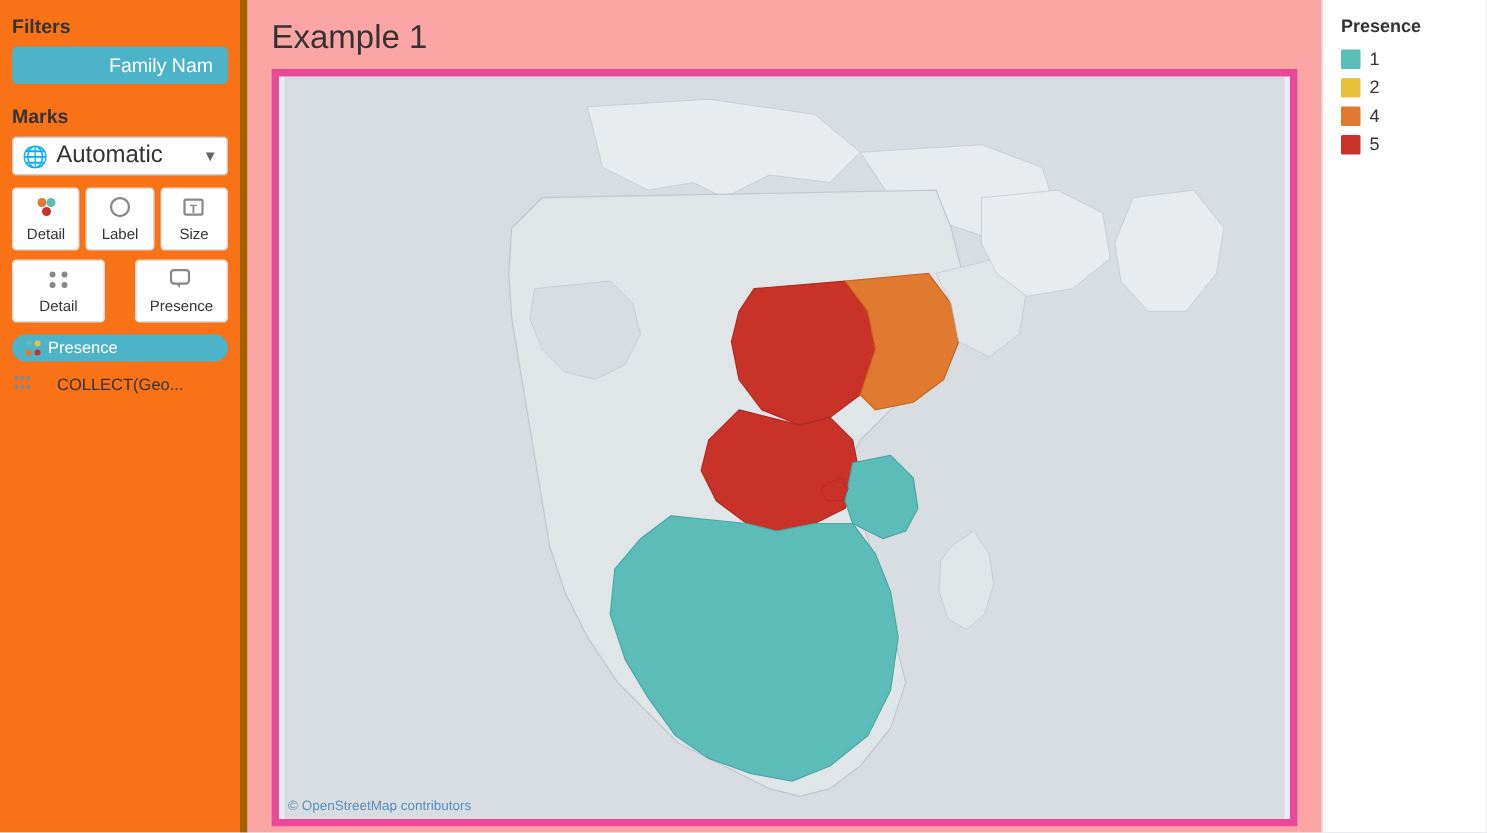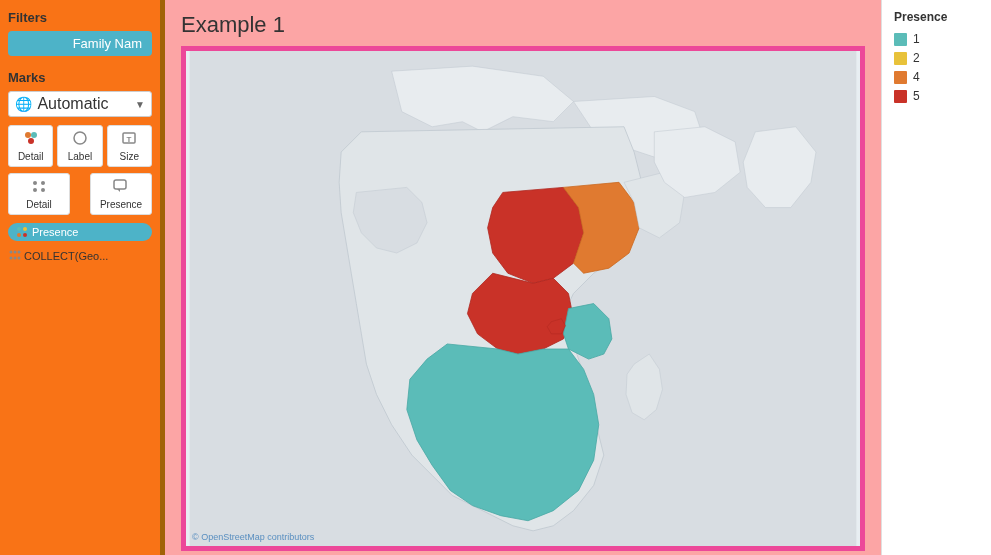--- a/index.html
+++ b/index.html
@@ -134,21 +134,21 @@
 
     .pill-btn2 {
       background: transparent;
       color: #333;
       border: none;
       padding: 3px 0px;
       cursor: pointer;
       font-size: 11px;
       display: flex;
       align-items: center;
-      gap: 2px;
+      gap: 16px;
       width: 100%;
     }
 
     
     .main-content {
       flex: 1;
       display: flex;
       flex-direction: column;
       background: #fca5a5;
       padding: 12px 16px 4px 16px;

